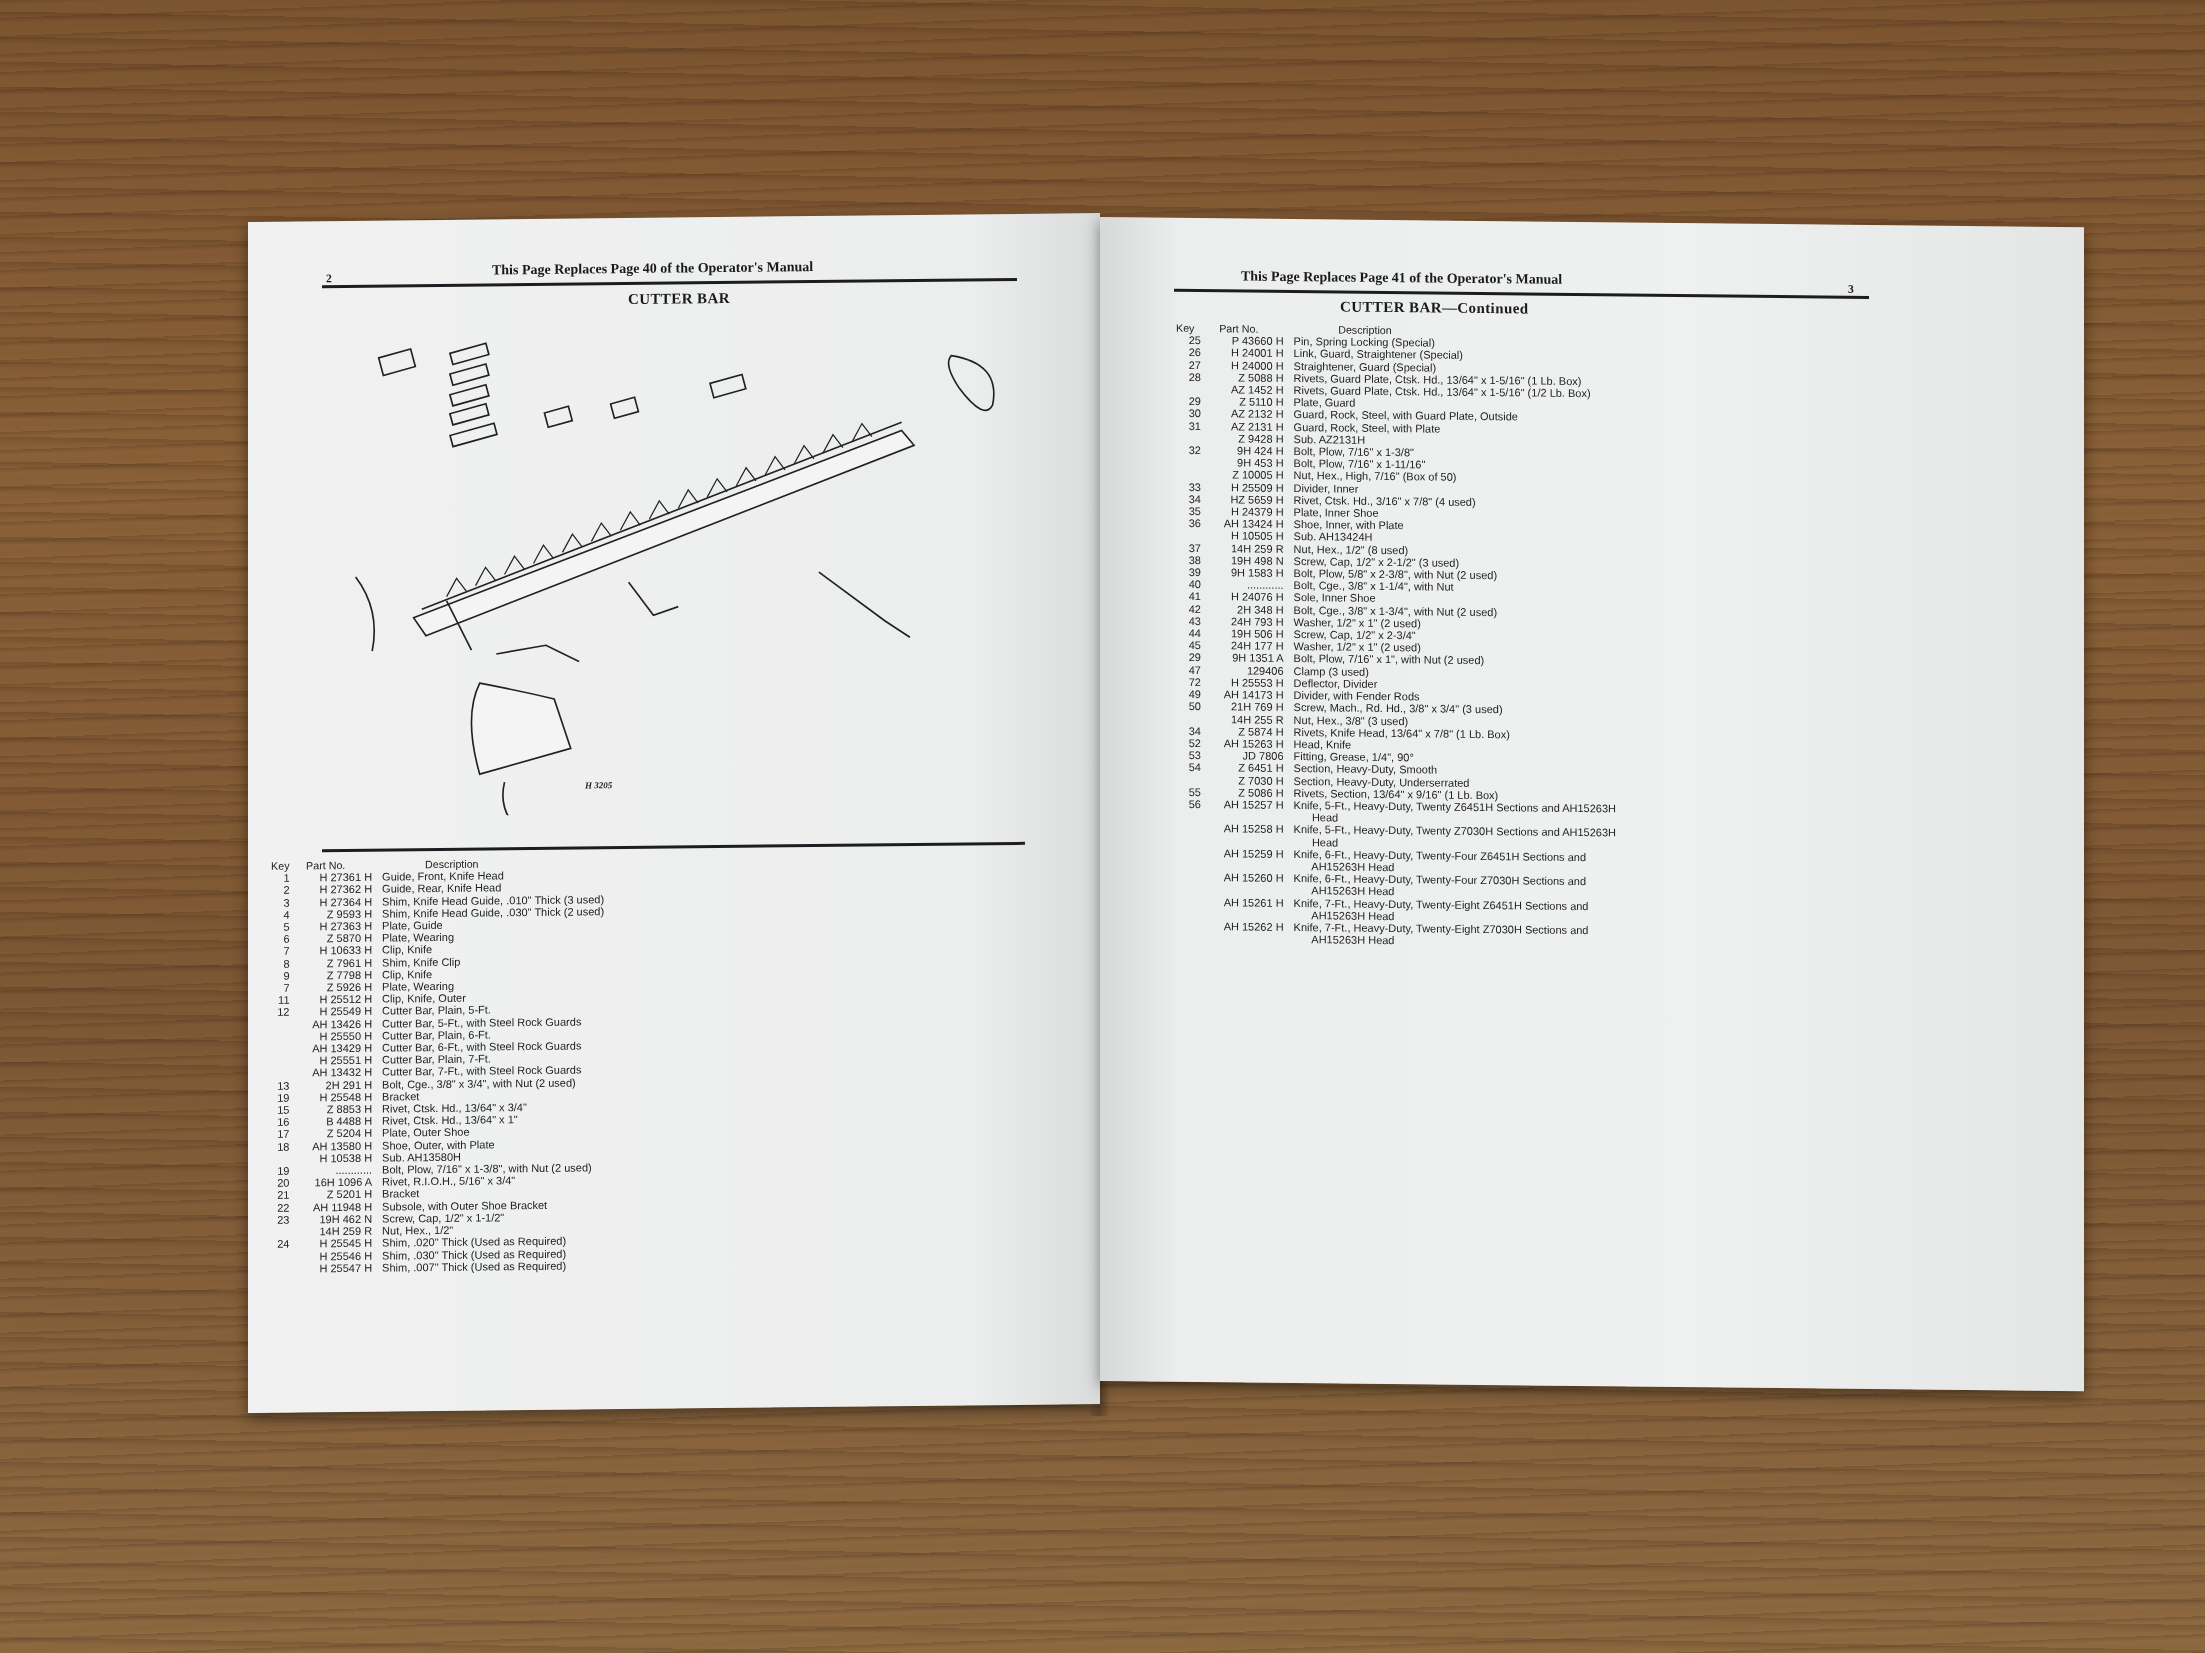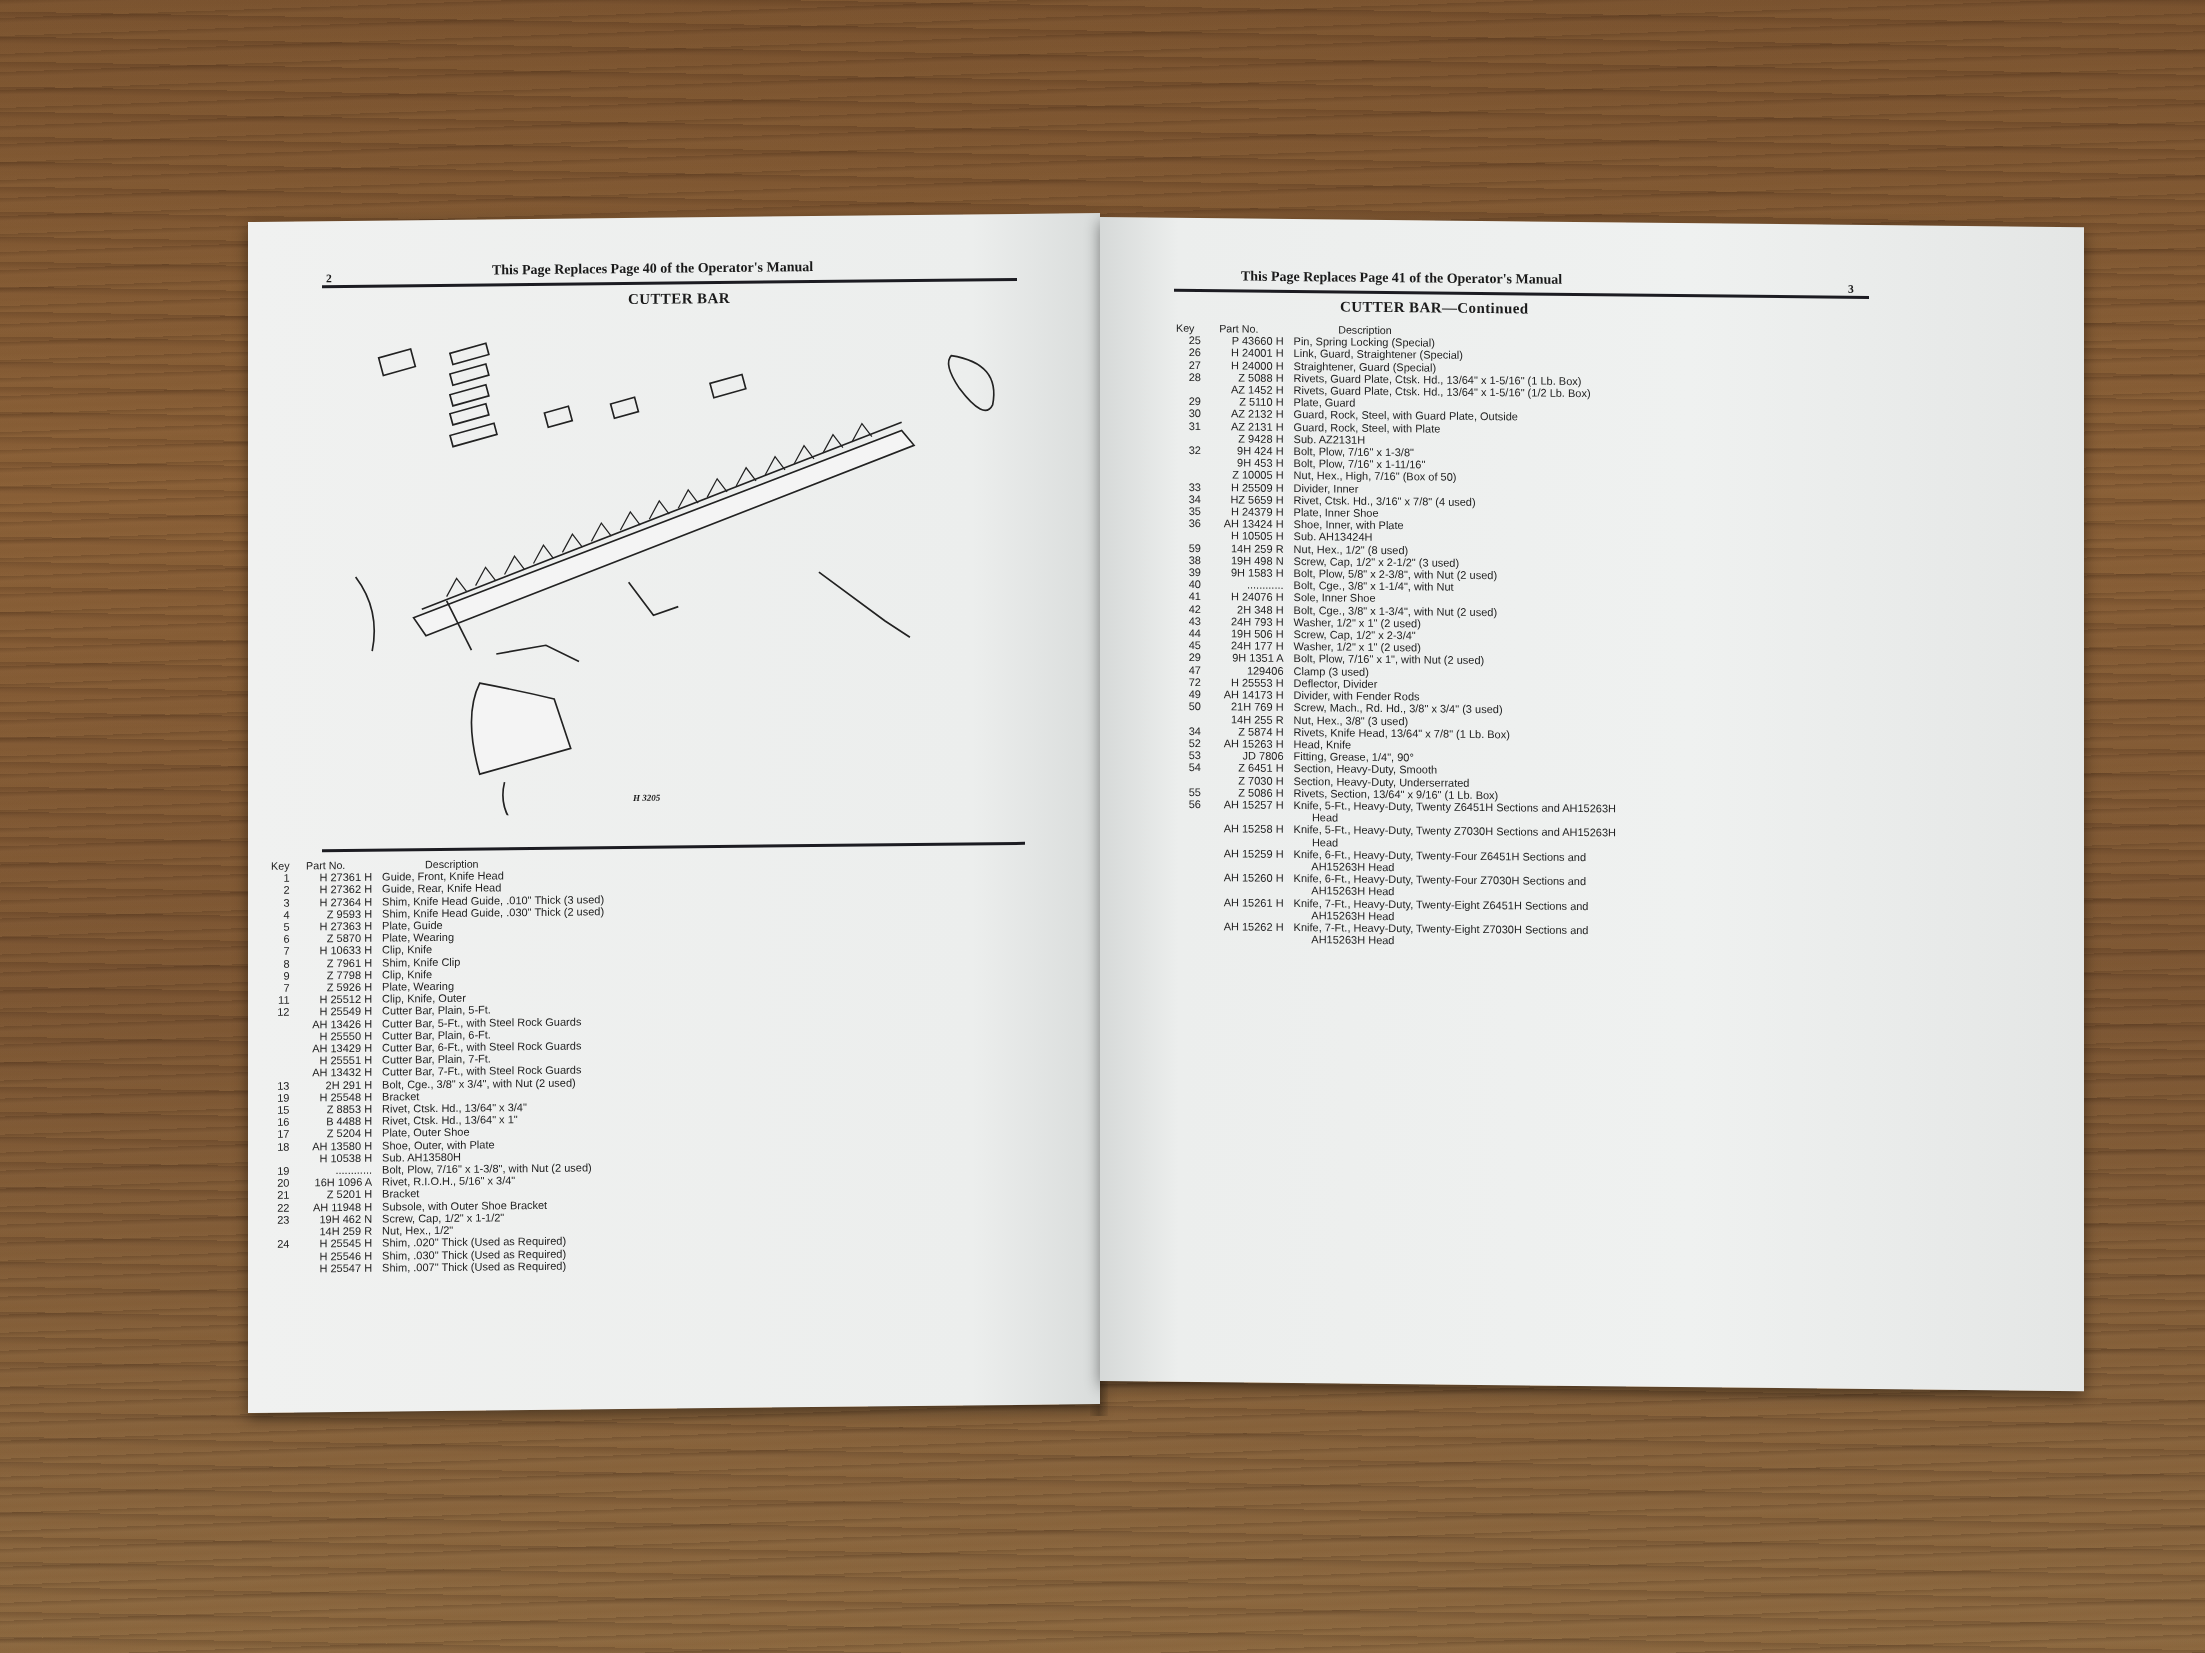--- a/index.html
+++ b/index.html
@@ -64,21 +64,21 @@
       <path d="M620,330 l80,60 l30,20"></path>
 
       <path d="M210,460 q-20,40 0,110 l110,-30 l-20,-60 q-40,-10 -90,-20z" fill="#f4f4f4"></path>
       <path d="M230,425 l60,-10 l40,20"></path>
       <path d="M240,580 q-10,40 30,70 l30,-20"></path>
       <path d="M60,330 q30,40 20,90"></path>
       <path d="M170,360 l30,60"></path>
       <path d="M390,340 l30,40 l30,-10"></path>
     </g>
   </svg>
-  <div class="fig" style="left:337px;top:575px;margin-left:48px;">H 3205</div>
+  <div class="fig" style="left:337px;top:562px;">H 3205</div>
 
   <div class="rule" style="left:74px;top:628px;width:703px;"></div>
 
   <div class="tbl" style="left:16.5px;top:638px;">
     <div class="row th">
       <span class="k">Key</span>
       <span class="p" style="text-align:left;padding-left:10px;">Part No.</span>
       <span class="d" style="padding-left:33px;">Description</span>
     </div>
     <div id="left-rows">
@@ -343,21 +343,21 @@
           <span class="k">36</span>
           <span class="p">AH 13424 H</span>
           <span class="d">Shoe, Inner, with Plate</span>
         </div>
         <div class="row">
           <span class="k"></span>
           <span class="p">H  10505 H</span>
           <span class="d">Sub. AH13424H</span>
         </div>
         <div class="row">
-          <span class="k">59</span>
+          <span class="k">37</span>
           <span class="p">14H   259 R</span>
           <span class="d">Nut, Hex., 1/2" (8 used)</span>
         </div>
         <div class="row">
           <span class="k">38</span>
           <span class="p">19H   498 N</span>
           <span class="d">Screw, Cap, 1/2" x 2-1/2" (3 used)</span>
         </div>
         <div class="row">
           <span class="k">39</span>

